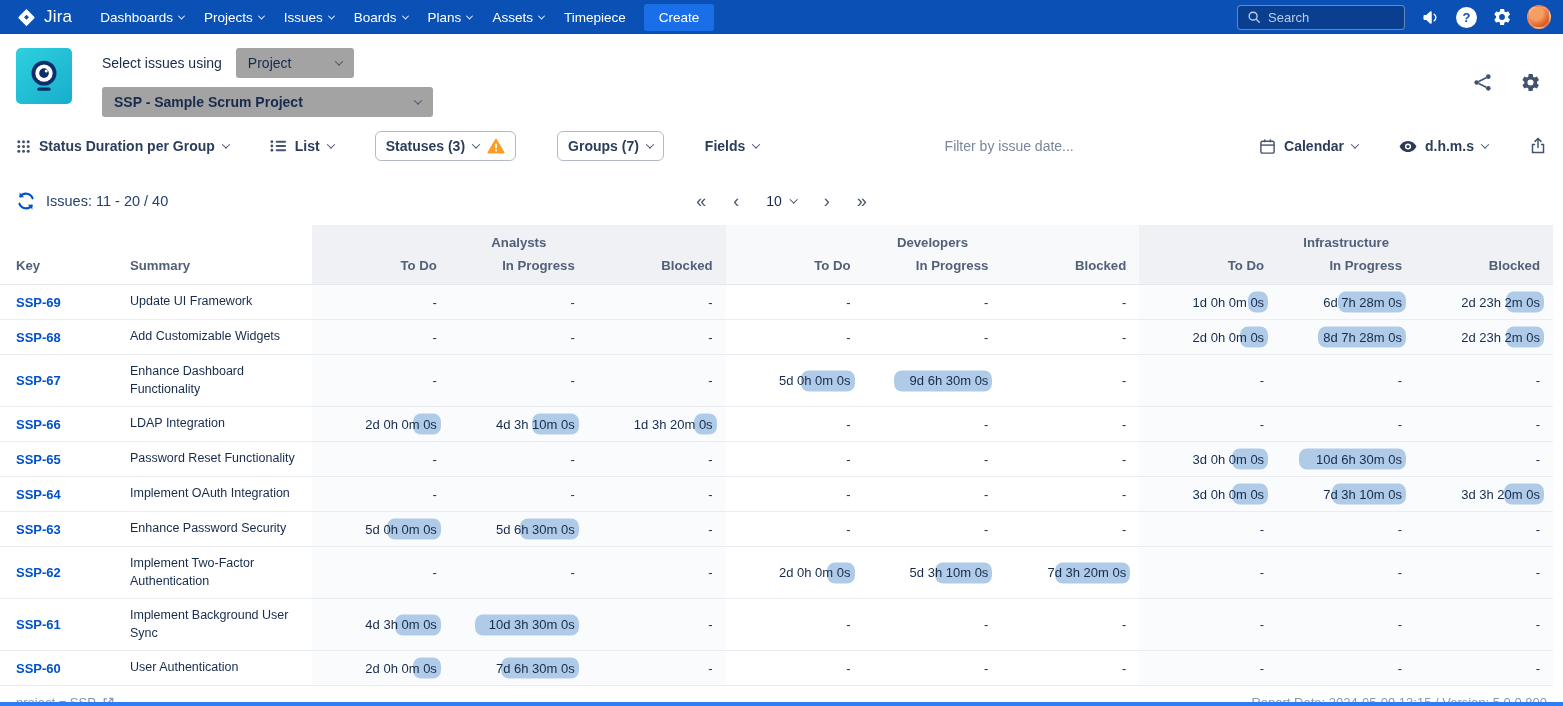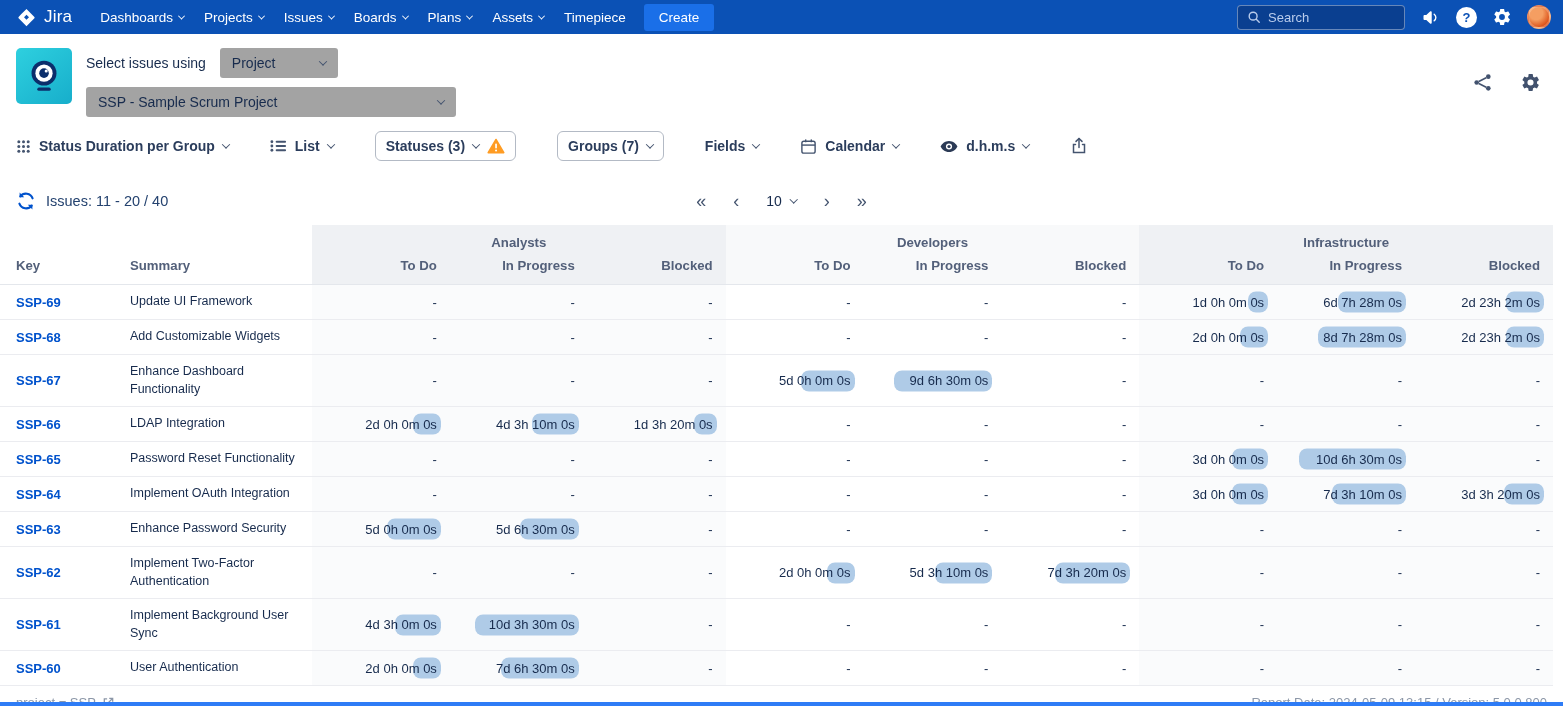--- a/index.html
+++ b/index.html
@@ -29,31 +29,31 @@
   .searchbox input::placeholder { color:#B9CCEC; }
   .help-badge { width:21px; height:21px; border-radius:50%; background:#fff;
     color:#0B51B5; font-size:13px; font-weight:700; display:flex; align-items:center;
     justify-content:center; cursor:pointer; }
   .avatar { width:24px; height:24px; border-radius:50%; cursor:pointer;
     background:radial-gradient(circle at 35% 30%, #F59E62 0 35%, #D94A12 80%);
     border:2px solid rgba(255,255,255,.25); }
   .icon-btn { display:flex; align-items:center; cursor:pointer; }
 
   
-  .appbar { display:flex; align-items:flex-start; padding:14px 16px 8px; gap:14px; }
+  .appbar { display:flex; align-items:flex-start; padding:14px 16px 8px; gap:30px; }
   .apptile { width:56px; height:56px; border-radius:5px; flex:0 0 auto;
     background:linear-gradient(140deg,#2ED0DF,#17AECB); display:flex;
     align-items:center; justify-content:center; }
   .sel-rows .row1 { display:flex; align-items:center; gap:14px; margin-bottom:9px; }
   .sel-label { font-size:14px; color:#172B4D; }
   .dropdown { background:#a3a3a3; border-radius:3px; padding:7px 12px; font-size:14px;
     color:#172B4D; display:flex; align-items:center; justify-content:space-between;
     cursor:pointer; }
   .dd-mode { width:118px; }
-  .dd-project { width:370px; }
+  .dd-project { width:331px;font-weight:bold; }
   .appbar-icons { margin-left:auto; align-self:center; display:flex; gap:28px;
     padding-right:6px; }
 
   
   .toolbar { display:flex; align-items:center; padding:6px 16px 14px; gap:41px;
     font-size:14px; color:#253858; }
   .tool { display:flex; align-items:center; gap:8px; cursor:pointer;
     white-space:nowrap; font-weight:600; color:#2B3D5C; }
   .tool .chev { color:#44546F; }
   .tool.boxed { border:1px solid #B3BAC5; border-radius:6px; padding:6px 10px; }
@@ -255,20 +255,21 @@
     </span>
   </div>
   <div class="tool boxed">
     <span>Groups (7)</span>
     <span class="chev"></span>
   </div>
   <div class="tool">
     <span>Fields</span>
     <span class="chev"></span>
   </div>
+  <div class="filter-hint">Filter by issue date...</div>
   <div class="tool">
     <span style="display:flex">
       <svg viewBox="0 0 18 18" width="17" height="17" fill="none" stroke="#44546F" stroke-width="1.5">
           <rect x="2" y="3.5" width="14" height="12.5" rx="2"></rect>
           <line x1="2" y1="7.5" x2="16" y2="7.5"></line>
           <line x1="6" y1="1.5" x2="6" y2="4.5"></line>
           <line x1="12" y1="1.5" x2="12" y2="4.5"></line>
         </svg>
     </span>
     <span>Calendar</span>

